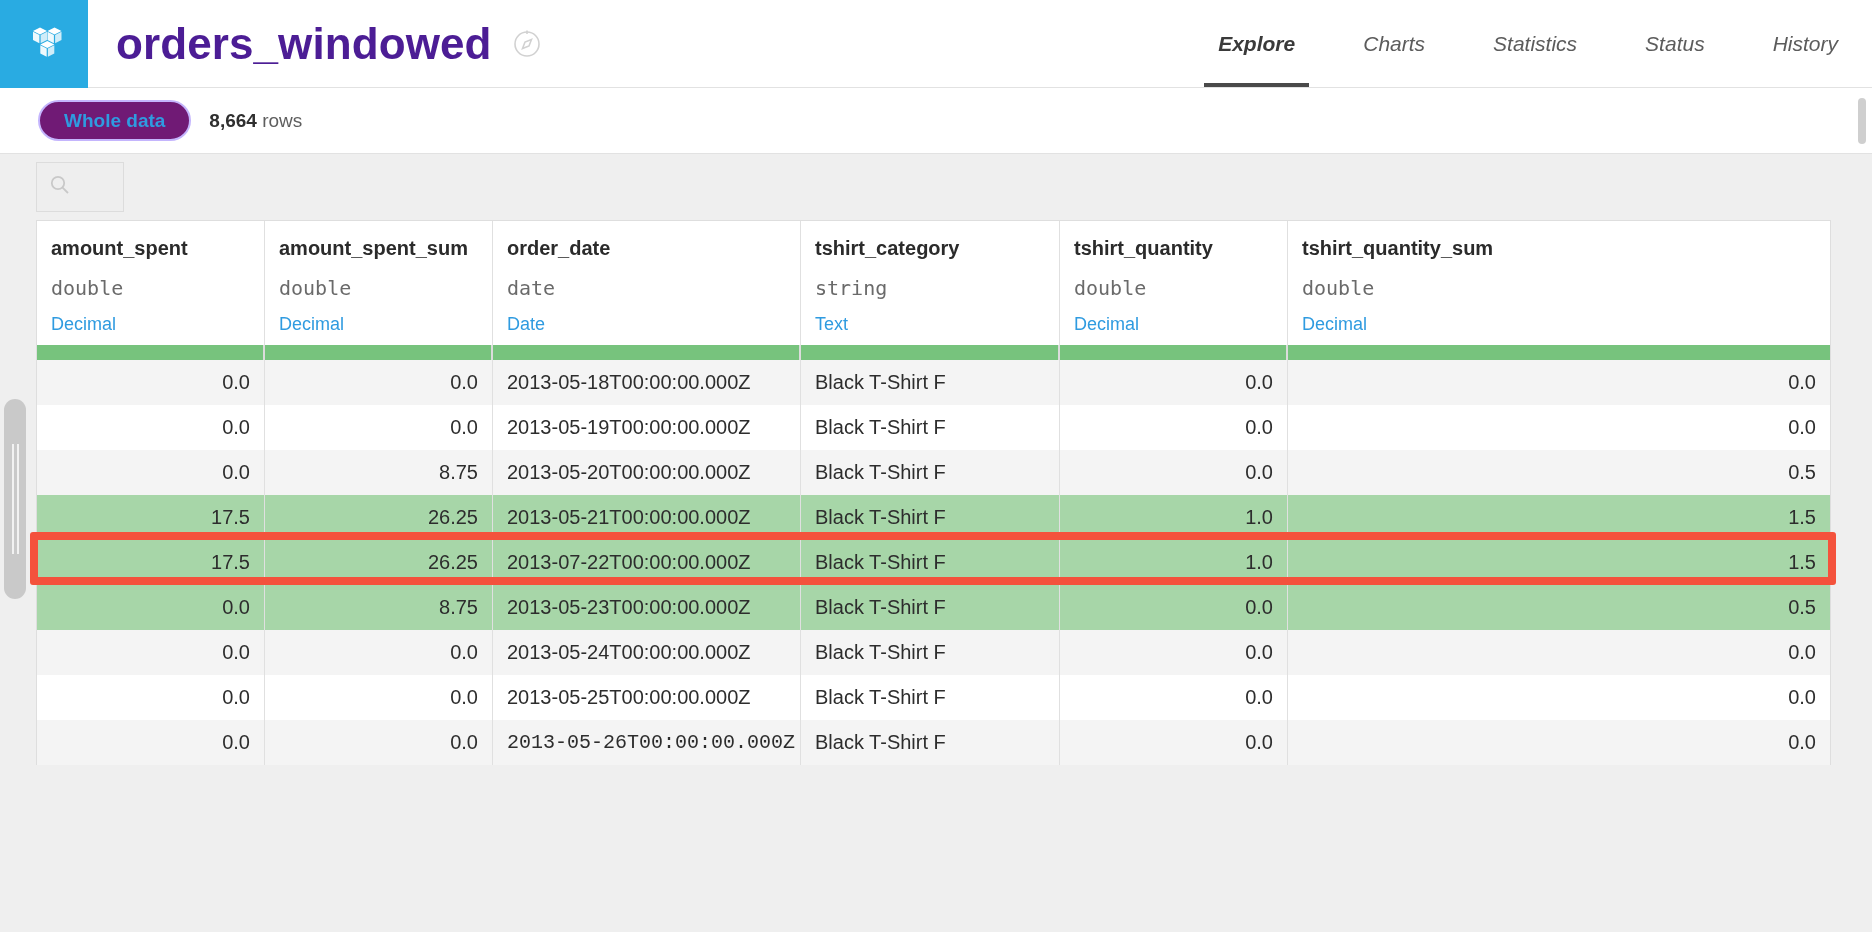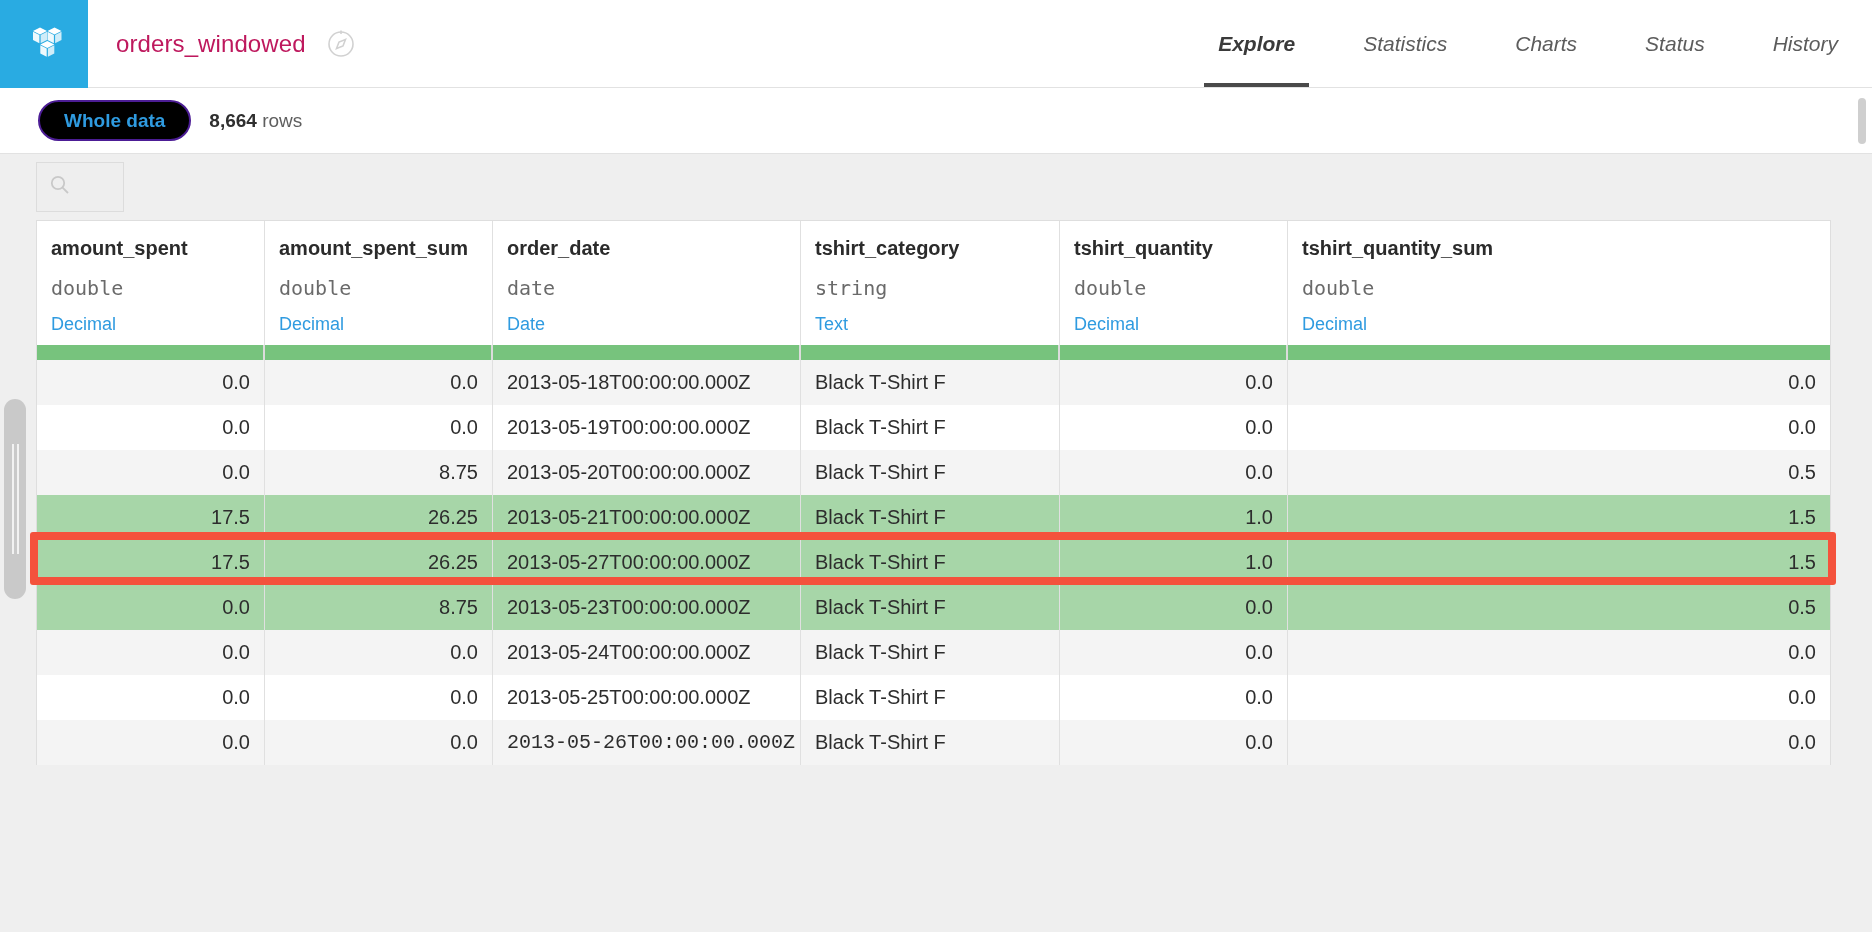--- a/index.html
+++ b/index.html
@@ -26,23 +26,23 @@
     flex: 0 0 88px;
   }
   .logo-tile svg { display: block; }
   .title-wrap {
     display: flex; align-items: center;
     padding-left: 28px;
     gap: 20px;
     flex: 0 0 auto;
   }
   .page-title {
-    font-size: 24px;
-    color: #be185d;
-    font-weight: 400;
+    font-size: 44px;
+    color: #4c1d95;
+    font-weight: 700;
     letter-spacing: .1px;
     white-space: nowrap;
   }
   .compass-icon { width: 30px; height: 30px; opacity: .45; flex: 0 0 30px; }
 
   .tabs {
     margin-left: auto;
     display: flex;
     align-items: stretch;
     padding-right: 0px;
@@ -70,29 +70,29 @@
   .subheader {
     height: 66px;
     background: #ffffff;
     border-bottom: 1px solid #e2e2e2;
     display: flex;
     align-items: center;
     padding-left: 38px;
     position: relative;
   }
   .pill {
-    border: 2px solid #4c1d95;
+    border: 2px solid #c4b5fd;
     color: #2f9be0;
     border-radius: 22px;
     font-size: 19px;
     font-weight: bold;
     padding: 9px 24px;
     line-height: 1;
     cursor: pointer;
-    background: #000000;
+    background: #701a75;
   }
   .rows-count {
     margin-left: 18px;
     font-size: 19px;
     color: #5e5e5e;
   }
   .rows-count b { color: #2f2f2f; }
   .mini-scroll {
     position: absolute;
     right: 6px; top: 10px;
@@ -240,24 +240,24 @@
         <line x1="15" y1="1.5" x2="15" y2="5" stroke="#9a9a9a" stroke-width="1.6"></line>
       </svg>
     </span>
   </div>
 
   <div class="tabs">
     <div class="tab active">
         <span>Explore</span>
       </div>
     <div class="tab">
+        <span>Charts</span>
+      </div>
+    <div class="tab">
         <span>Statistics</span>
-      </div>
-    <div class="tab">
-        <span>Charts</span>
       </div>
     <div class="tab">
         <span>Status</span>
       </div>
     <div class="tab">
         <span>History</span>
       </div>
   </div>
 </div>
 
@@ -352,21 +352,21 @@
         <div class="cell num" style="width: 228px;">17.5</div>
         <div class="cell num" style="width: 228px;">26.25</div>
         <div class="cell txt" style="width: 308px;">2013-05-21T00:00:00.000Z</div>
         <div class="cell txt" style="width: 259px;">Black T-Shirt F</div>
         <div class="cell num" style="width: 228px;">1.0</div>
         <div class="cell num" style="width: 542px;">1.5</div>
       </div>
       <div class="data-row sel" style="background: rgb(167, 214, 168);">
         <div class="cell num" style="width: 228px;">17.5</div>
         <div class="cell num" style="width: 228px;">26.25</div>
-        <div class="cell txt" style="width: 308px;">2013-05-27T00:00:00.000Z</div>
+        <div class="cell txt" style="width: 308px;">2013-07-22T00:00:00.000Z</div>
         <div class="cell txt" style="width: 259px;">Black T-Shirt F</div>
         <div class="cell num" style="width: 228px;">1.0</div>
         <div class="cell num" style="width: 542px;">1.5</div>
       </div>
       <div class="data-row sel" style="background: rgb(167, 214, 168);">
         <div class="cell num" style="width: 228px;">0.0</div>
         <div class="cell num" style="width: 228px;">8.75</div>
         <div class="cell txt" style="width: 308px;">2013-05-23T00:00:00.000Z</div>
         <div class="cell txt" style="width: 259px;">Black T-Shirt F</div>
         <div class="cell num" style="width: 228px;">0.0</div>

